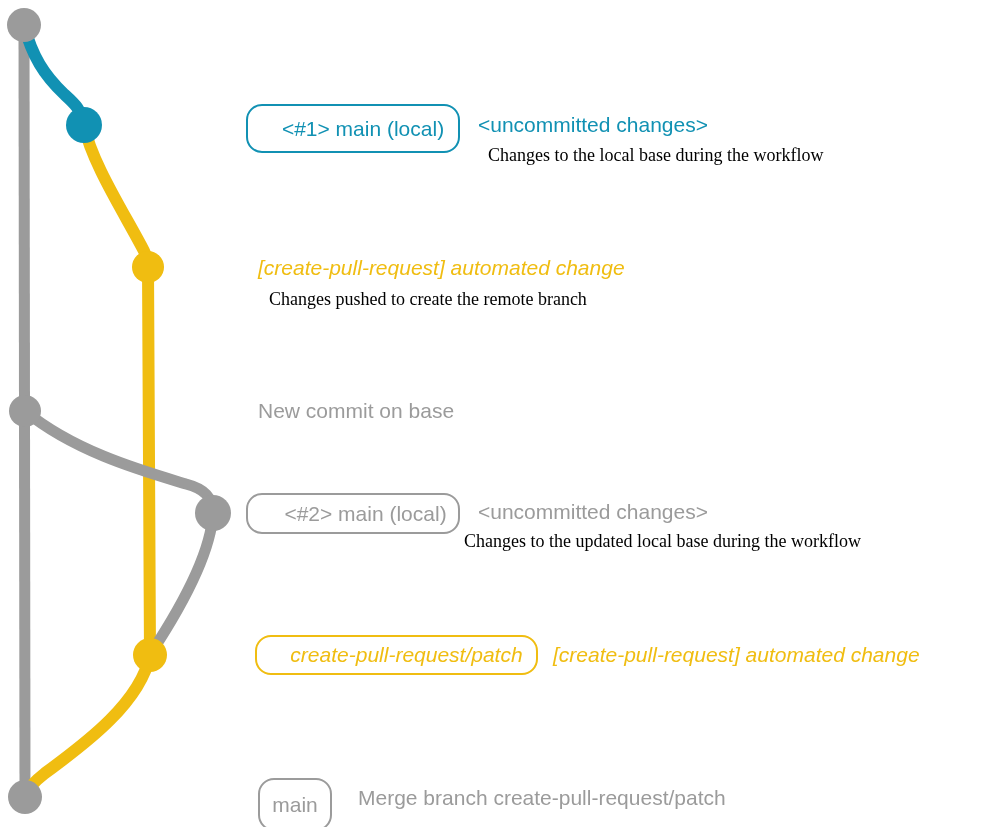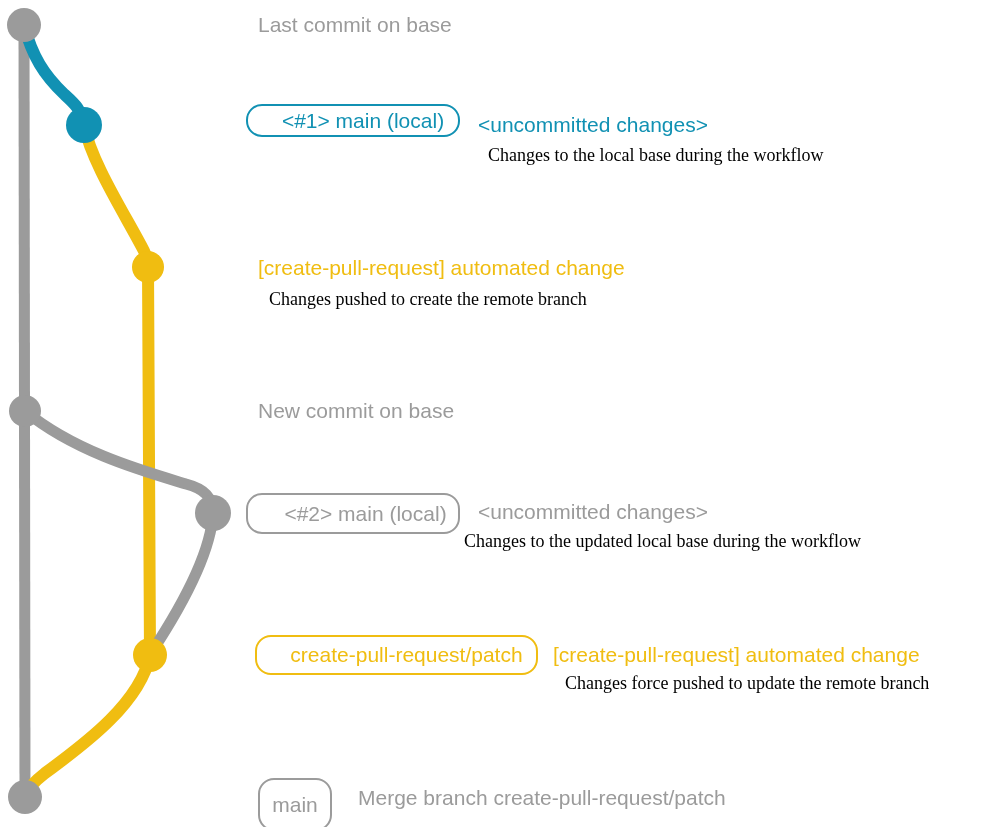--- a/index.html
+++ b/index.html
@@ -12,21 +12,21 @@
     font-family: "Liberation Sans", sans-serif;
   }
   .graph { position: absolute; left: 0; top: 0; }
   .graph path { fill: none; stroke-linecap: round; }
 
   .t { position: absolute; white-space: nowrap; }
   .sans { font-family: "Liberation Sans", sans-serif; font-size: 21px; line-height: 24px; }
   .serif { font-family: "Liberation Serif", serif; font-size: 18px; line-height: 23px; color: var(--text, #000); }
   .gray   { color: var(--gray, #9b9b9b); }
   .blue   { color: var(--blue, #1191b3); }
-  .yellow { color: var(--yellow, #f0bd11); }
+  .yellow { color: var(--yellow, #f0bd11); font-style: italic; }
 
   .badge {
     position: absolute;
     box-sizing: border-box;
     border: 2px solid currentColor;
     border-radius: 16px;
     display: flex;
     align-items: center;
     justify-content: center;
     font-family: "Liberation Sans", sans-serif;
@@ -54,43 +54,41 @@
 
     <path d="M 25 411 C 75 452, 143 471, 186 484 C 205 489, 212 497, 213 513 C 211 556, 178 612, 151 653" stroke-width="11" stroke="#9b9b9b"></path>
     <circle cx="25" cy="411" r="16" fill="#9b9b9b"></circle>
     <circle cx="213" cy="513" r="18" fill="#9b9b9b"></circle>
 
     <circle cx="150" cy="655" r="17" fill="#f0bd11"></circle>
     <circle cx="24" cy="25" r="17" fill="#9b9b9b"></circle>
     <circle cx="25" cy="797" r="17" fill="#9b9b9b"></circle>
   </svg>
 
-  <div class="t sans gray" style="left:258px; top:13px;">Last commit on base</div>
 
-  <div class="badge blue" style="left:246px; top:104px; width:214px; height:33px;padding-left:20px;">
+  <div class="badge blue" style="left:246px; top:104px; width:214px; height:49px;padding-left:20px;">
     <span>&lt;#1&gt; main (local)</span>
   </div>
   <div class="t sans blue" style="left:478px; top:113px;">&lt;uncommitted changes&gt;</div>
   <div class="t serif" style="left:488px; top:144px;">Changes to the local base during the workflow</div>
 
   <div class="t sans yellow" style="left:258px; top:256px;">[create-pull-request] automated change</div>
   <div class="t sans gray" style="left:258px; top:399px;">New commit on base</div>
 
   <div class="t serif" style="left:269px; top:288px;">Changes pushed to create the remote branch</div>
 
   <div class="badge gray" style="left:246px; top:493px; width:214px; height:41px;padding-left:25px;">
     <span>&lt;#2&gt; main (local)</span>
   </div>
   <div class="t sans gray" style="left:478px; top:500px;">&lt;uncommitted changes&gt;</div>
   <div class="t serif" style="left:464px; top:530px;">Changes to the updated local base during the workflow</div>
 
   <div class="badge yellow" style="left:255px; top:635px; width:283px; height:40px;padding-left:20px;">
     <span>create-pull-request/patch</span>
   </div>
   <div class="t sans yellow" style="left:553px; top:643px;">[create-pull-request] automated change</div>
-  <div class="t serif" style="left:565px; top:672px;">Changes force pushed to update the remote branch</div>
 
   <div class="badge gray" style="left:258px; top:778px; width:74px; height:53px;">
     <span>main</span>
   </div>
   <div class="t sans gray" style="left:358px; top:786px;">Merge branch create-pull-request/patch</div>
 
 </div>
 
 </body></html>

